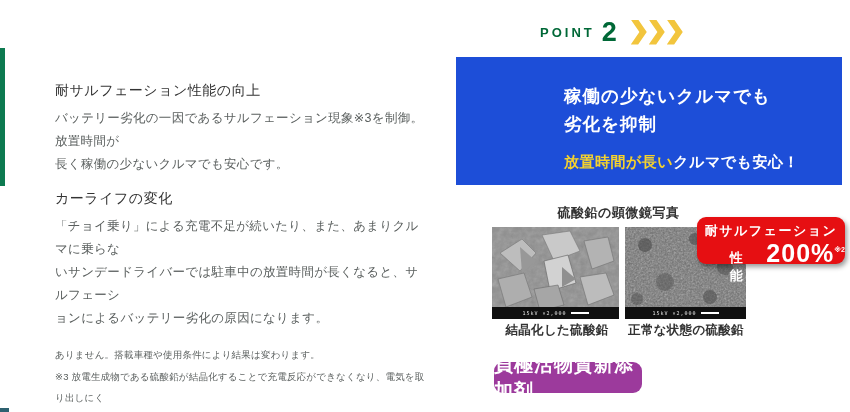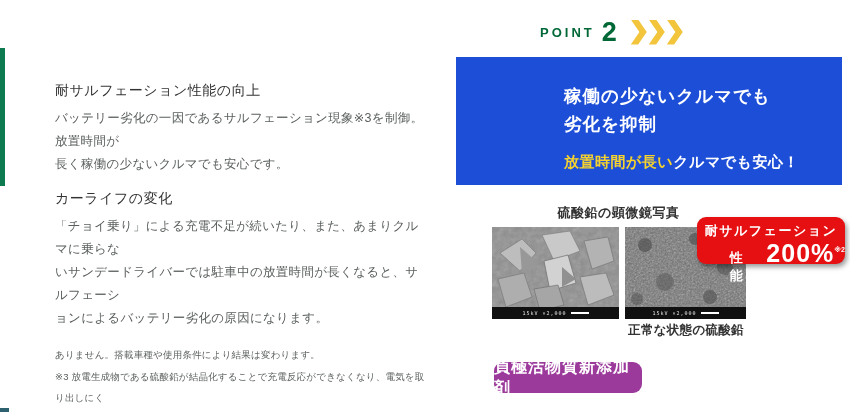--- a/index.html
+++ b/index.html
@@ -122,21 +122,21 @@
   .rb-line2 { display: flex; align-items: baseline; justify-content: center; margin-top: -1px; padding-left: 26px; }
   .rb-label { font-size: 13px; font-weight: bold; letter-spacing: 2px; }
   .rb-value { font-size: 25px; font-weight: bold; margin-left: 15px; letter-spacing: 1px; }
   .rb-note  { font-size: 7px; font-weight: bold; position: relative; top: -10px; }
 
   .purple-badge {
     position: absolute; left: 494px; top: 362px;
     width: 148px; height: 31px;
     background: #9c3a9c; border-radius: 9px;
     display: flex; align-items: center; justify-content: center;
-    color: #fff; font-size: 16px; font-weight: bold; letter-spacing: 1px;
+    color: #fff; font-size: 19px; font-weight: bold; letter-spacing: 1px;
   }
 </style>
 </head>
 <body>
 
 <div id="stage">
 
   <div class="left-sliver"></div>
   <div class="corner-mark"></div>
 
@@ -224,20 +224,21 @@
       <circle cx="85" cy="70" r="7" fill="#4c4c4c" opacity="0.55"></circle>
       <circle cx="12" cy="72" r="6" fill="#505050" opacity="0.5"></circle>
     </svg>
     <div class="sem-bar">
       <span>15kV ×2,000</span>
       <span class="scale-bar"></span>
     </div>
   </div>
 
   <div class="caption left">
+    <div>結晶化した硫酸鉛</div>
   </div>
   <div class="caption right">正常な状態の硫酸鉛</div>
 
   <div class="red-badge">
     <div class="rb-line1">耐サルフェーション</div>
     <div class="rb-line2">
       <span class="rb-label">性能</span>
       <span class="rb-value">200%</span>
       <span class="rb-note">※2</span>
     </div>

